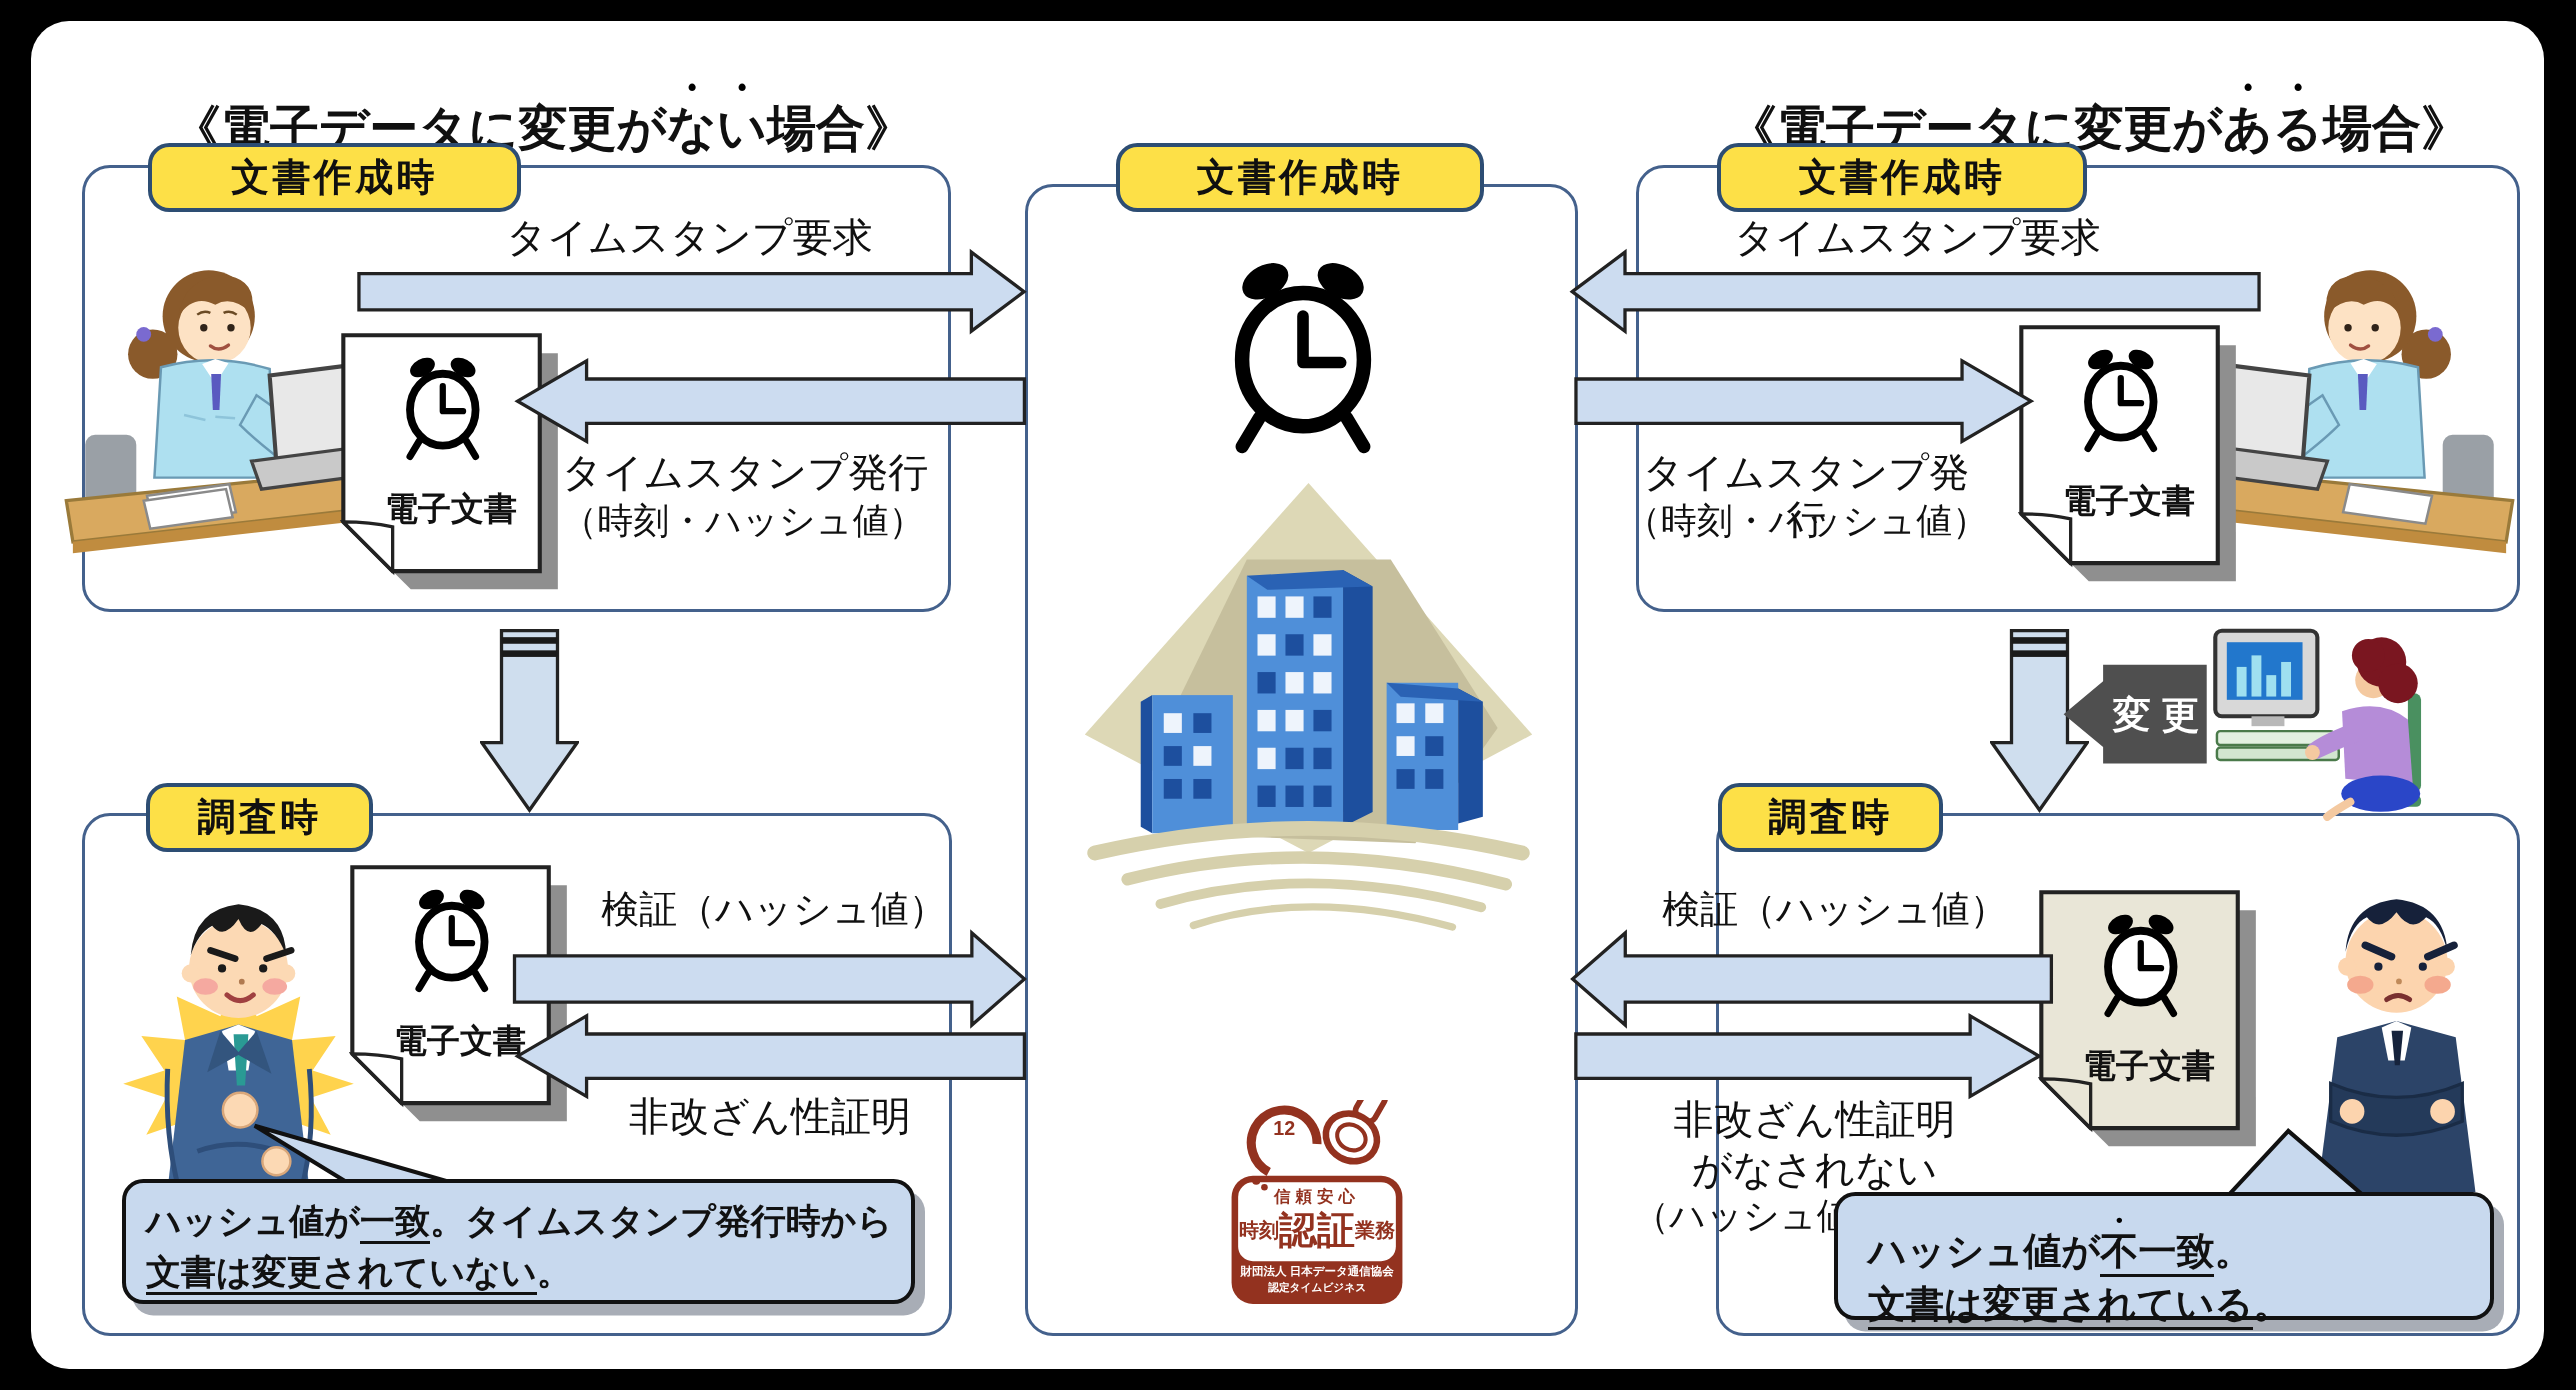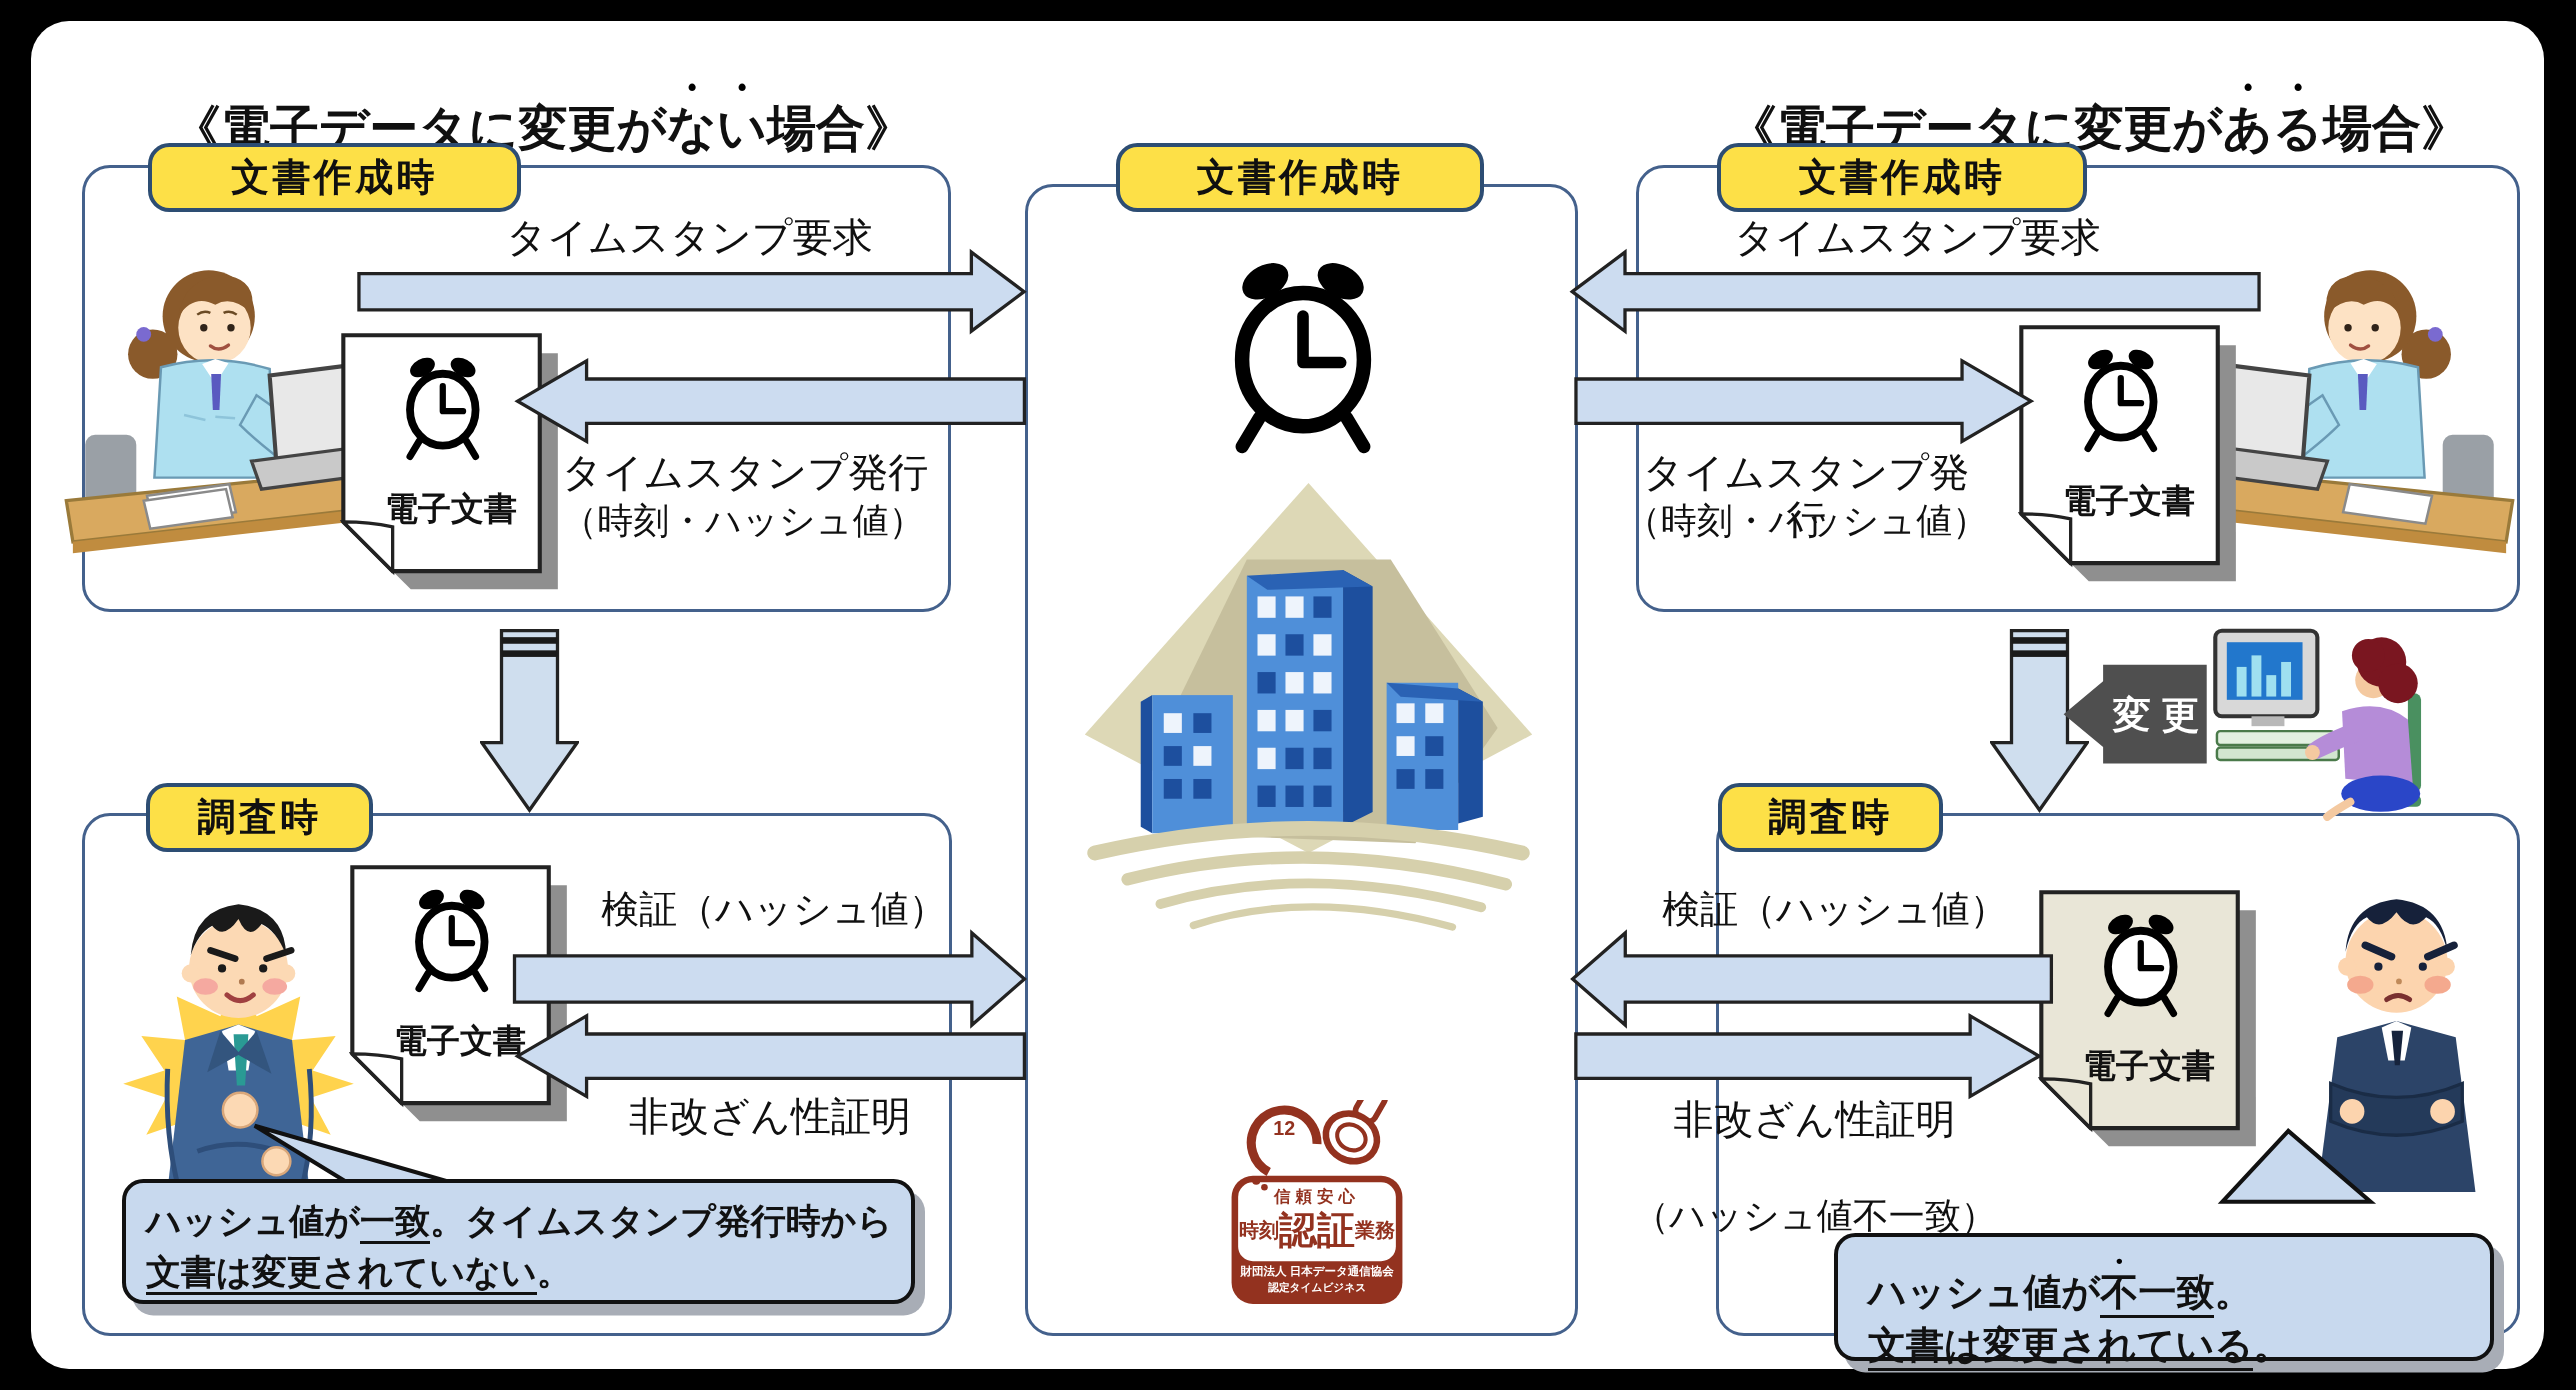--- a/index.html
+++ b/index.html
@@ -364,31 +364,32 @@
   <div class="lbl" style="left:426px;top:214px;width:527px;font-size:40px;">タイムスタンプ要求</div>
   <div class="lbl" style="left:492px;top:449px;width:506px;font-size:40px;">タイムスタンプ発行</div>
   <div class="lbl" style="left:484px;top:500px;width:518px;font-size:36px;">（時刻・ハッシュ値）</div>
   <div class="lbl" style="left:1654px;top:214px;width:527px;font-size:40px;">タイムスタンプ要求</div>
   <div class="lbl" style="left:1625px;top:449px;width:362px;font-size:40px;">タイムスタンプ発行</div>
   <div class="lbl" style="left:1613px;top:500px;width:387px;font-size:36px;">（時刻・ハッシュ値）</div>
   <div class="lbl" style="left:527px;top:887px;width:494px;font-size:38px;">検証（ハッシュ値）</div>
   <div class="lbl" style="left:523px;top:1093px;width:494px;font-size:40px;">非改ざん性証明</div>
   <div class="lbl" style="left:1588px;top:887px;width:494px;font-size:38px;">検証（ハッシュ値）</div>
   <div class="lbl" style="left:1584px;top:1096px;width:461px;font-size:40px;">非改ざん性証明</div>
+  <div class="lbl" style="left:1584px;top:1146px;width:461px;font-size:40px;">がなされない</div>
   <div class="lbl" style="left:1568px;top:1195px;width:494px;font-size:36px;">（ハッシュ値不一致）</div>
 
   <svg class="tail" style="left:230px;top:1119px;" width="313" height="91" viewBox="0 0 380 110">
     <polygon points="190,106 370,106 30,8" fill="#c8d9ee" stroke="#111" stroke-width="5"></polygon>
   </svg>
   <div class="bubble" style="left:122px;top:1179px;width:793px;height:125px;padding:11.5px 20px;box-sizing:border-box;">
     <div class="bl" style="font-size:35px;line-height:51px;"><span>ハッシュ値が</span><span class="u">一致</span><span>。タイムスタンプ発行時から</span></div>
     <div class="bl" style="font-size:35px;line-height:51px;"><span class="u">文書は変更されていない</span><span>。</span></div>
   </div>
 
   <svg class="tail" style="left:2206px;top:1126px;" width="181" height="79" viewBox="0 0 220 96">
     <polygon points="20,92 200,92 100,6" fill="#c8d9ee" stroke="#111" stroke-width="5"></polygon>
   </svg>
-  <div class="bubble" style="left:1834px;top:1192px;width:660px;height:128px;padding:13px 30px;box-sizing:border-box;margin-top:41px;">
+  <div class="bubble" style="left:1834px;top:1192px;width:660px;height:128px;padding:13px 30px;box-sizing:border-box;">
     <div class="bl" style="font-size:38px;line-height:53px;"><span>ハッシュ値が</span><span class="u"><span class="emph">不</span><span>一致</span></span><span>。</span></div>
     <div class="bl" style="font-size:38px;line-height:53px;"><span class="u">文書は変更されている</span><span>。</span></div>
   </div>
 </div>
 
 
 </body></html>

